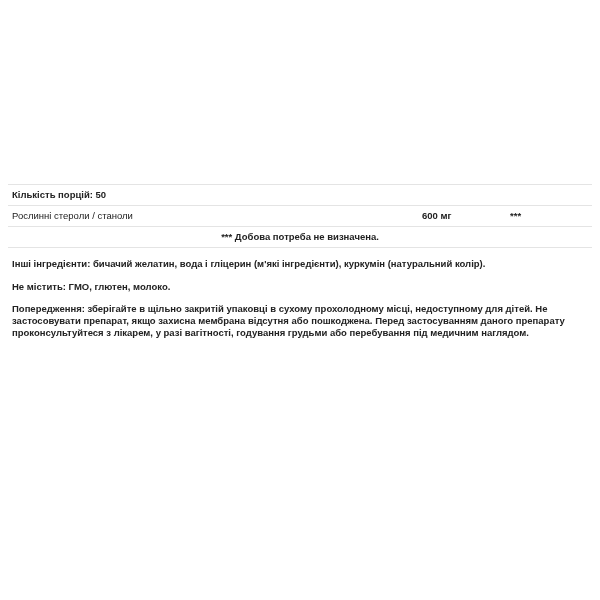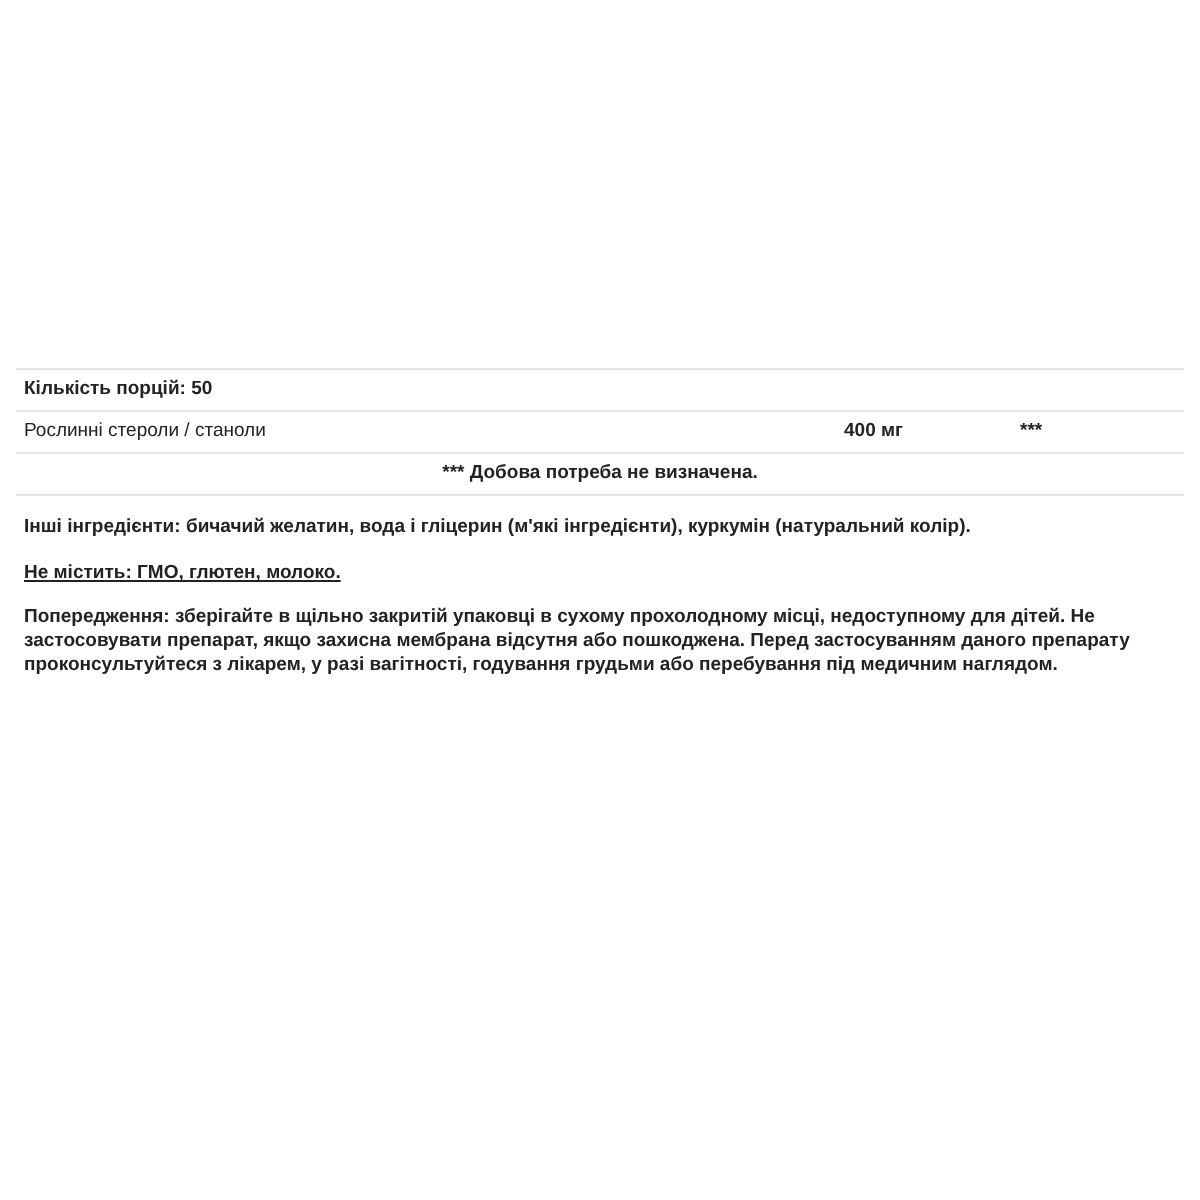--- a/index.html
+++ b/index.html
@@ -41,40 +41,40 @@
     col.c1 { width: 410px; }
     col.c2 { width: 88px; }
     col.c3 { width: 86px; }
     .para {
       padding: 0 4px;
       line-height: 12px;
       font-weight: bold;
       color: #222222;
     }
     .p1 { margin-top: 10px; }
-    .p2 { margin-top: 11px; text-decoration: underline; }
+    .p2 { margin-top: 11px; }
     .p3 { margin-top: 10px; }
   </style>
 </head>
 <body>
 
 <div class="sheet">
   <table class="facts">
     <colgroup>
       <col class="c1">
         <col class="c2">
         <col class="c3">
     </colgroup>
     <tbody>
       <tr class="simple">
         <td colspan="3" class="bold">Кількість порцій: 50</td>
       </tr>
       <tr class="item">
         <td>Рослинні стероли / станоли</td>
-        <td class="bold">400 мг</td>
+        <td class="bold">600 мг</td>
         <td class="bold">***</td>
       </tr>
       <tr class="item last">
         <td colspan="3" class="bold">*** Добова потреба не визначена.</td>
       </tr>
     </tbody>
   </table>
 
   <div class="para p1">Інші інгредієнти: бичачий желатин, вода і гліцерин (м'які інгредієнти), куркумін (натуральний колір).</div>
   <div class="para p2">Не містить: ГМО, глютен, молоко.</div>

